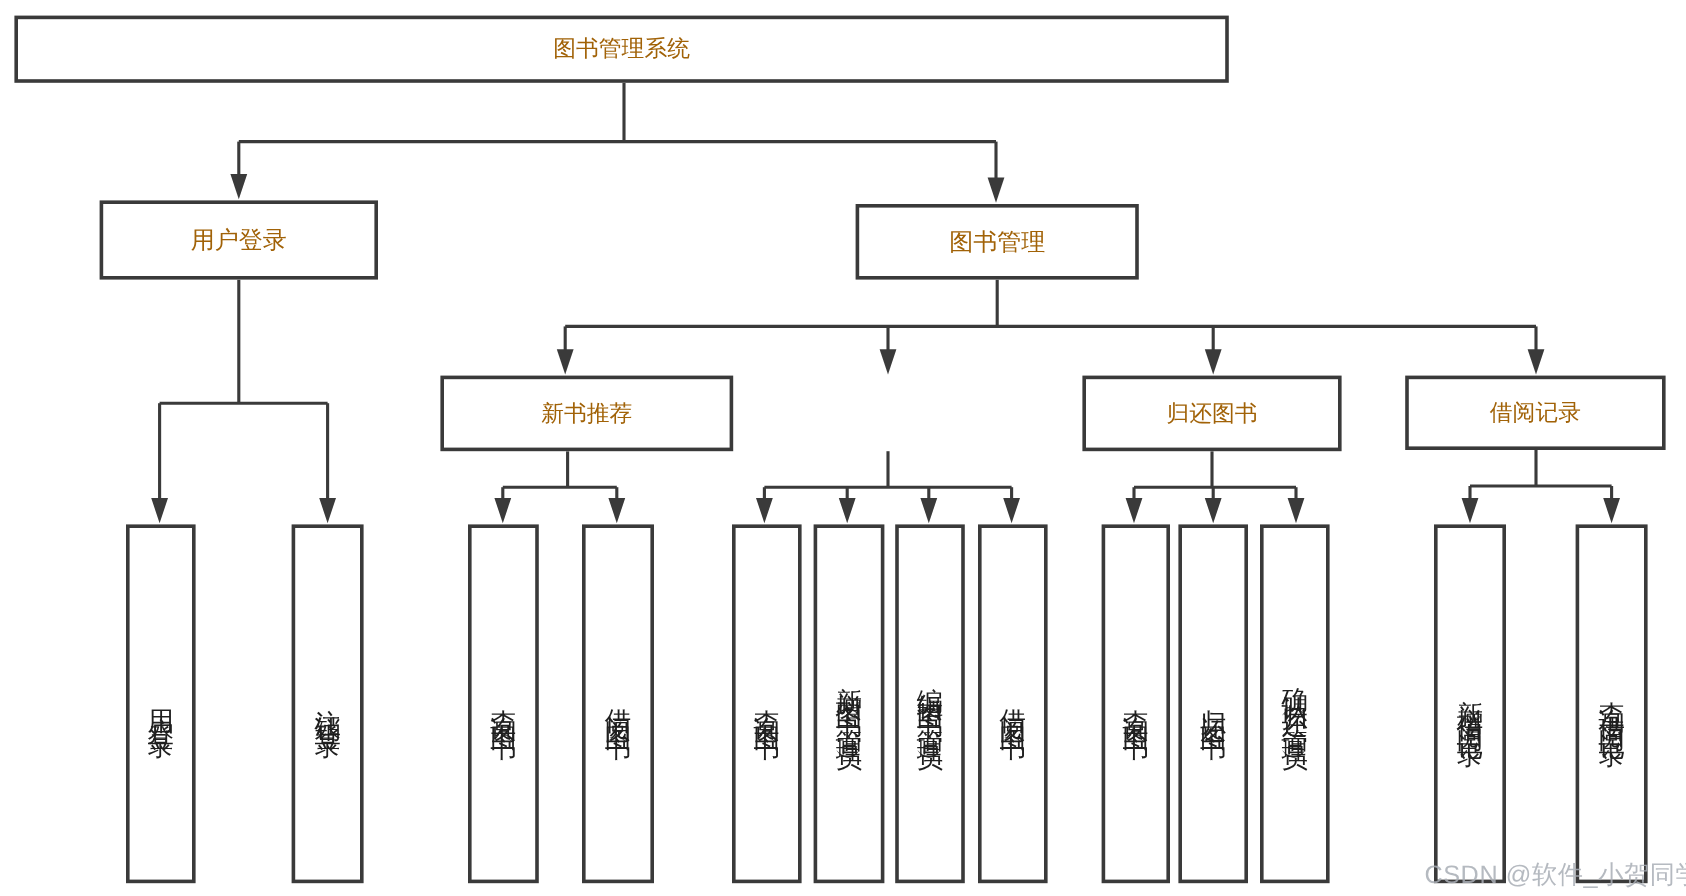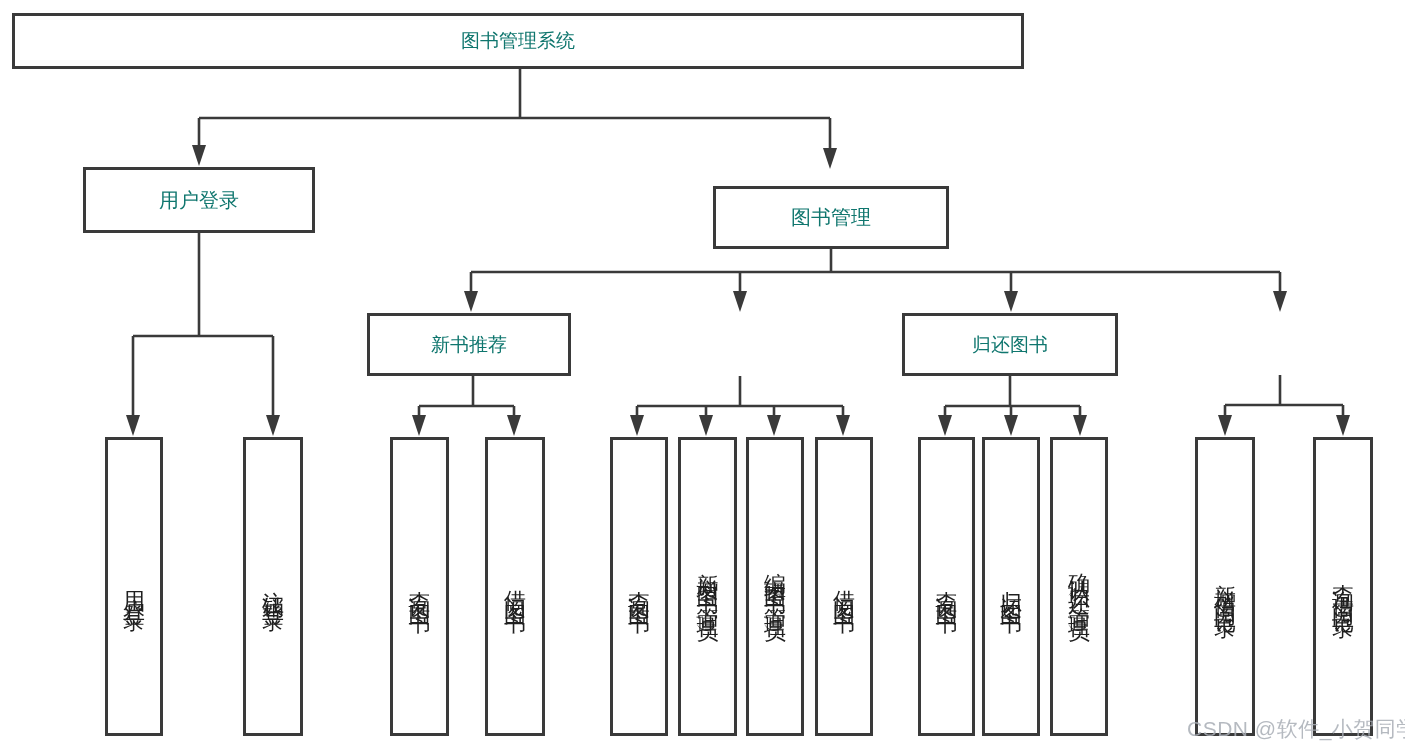--- a/index.html
+++ b/index.html
@@ -5,32 +5,32 @@
   html,body{margin:0;padding:0;background:#ffffff;}
   body{width:1405px;height:747px;overflow:hidden;
        font-family:"Liberation Sans","DejaVu Sans",sans-serif;}
   #stage{position:relative;width:1405px;height:747px;background:#ffffff;}
 
   #connectors{position:absolute;left:0;top:0;z-index:1;}
 
   .node{position:absolute;box-sizing:border-box;background:#ffffff;
         border:3px solid #3a3a3a;display:flex;align-items:center;justify-content:center;
         z-index:2;color:#1f1f1f;}
-  .hlabel{font-size:19px;color:#0f766e;white-space:nowrap;}
+  .hlabel{font-size:19px;color:#a16207;white-space:nowrap;}
   .lvl2 .hlabel{font-size:20px;}
   .vlabel{writing-mode:vertical-lr;text-orientation:mixed;font-size:22px;
           line-height:1;letter-spacing:7px;color:#1f1f1f;white-space:nowrap;}
 
   
   #bx-root   {left:12px;  top:13px;  width:1012px; height:56px;}
   
   #bx-login  {left:83px;  top:167px; width:232px;  height:66px;}
-  #bx-mgmt   {left:713px; top:170px; width:236px;  height:63px;margin-top:16px;}
+  #bx-mgmt   {left:713px; top:170px; width:236px;  height:63px;}
   
-  #bx-rec    {left:367px; top:313px; width:204px;  height:63px;}
+  #bx-rec    {left:367px; top:313px; width:244px;  height:63px;}
   #bx-borrow {left:632px; top:313px; width:216px;  height:63px;}
   #bx-cur    {left:902px; top:313px; width:216px;  height:63px;}
   #bx-hist   {left:1171px;top:313px; width:217px;  height:62px;}
   
   .leaf{top:437px;height:299px;}
   #lf-a1{left:105px; width:58px;}
   #lf-a2{left:243px; width:60px;}
   #lf-b1{left:390px; width:59px;}
   #lf-b2{left:485px; width:60px;}
   #lf-c1{left:610px; width:58px;}
@@ -121,20 +121,23 @@
 
   <div class="node lvl3" id="bx-rec">
     <span class="hlabel">新书推荐</span>
   </div>
 
 
   <div class="node lvl3" id="bx-cur">
     <span class="hlabel">归还图书</span>
   </div>
 
+  <div class="node lvl3" id="bx-hist">
+    <span class="hlabel">借阅记录</span>
+  </div>
 
   <div class="node leaf" id="lf-a1">
     <span class="vlabel">用户登录</span>
   </div>
   <div class="node leaf" id="lf-a2">
     <span class="vlabel">注销登录</span>
   </div>
 
   <div class="node leaf" id="lf-b1">
     <span class="vlabel">查询图书</span>

